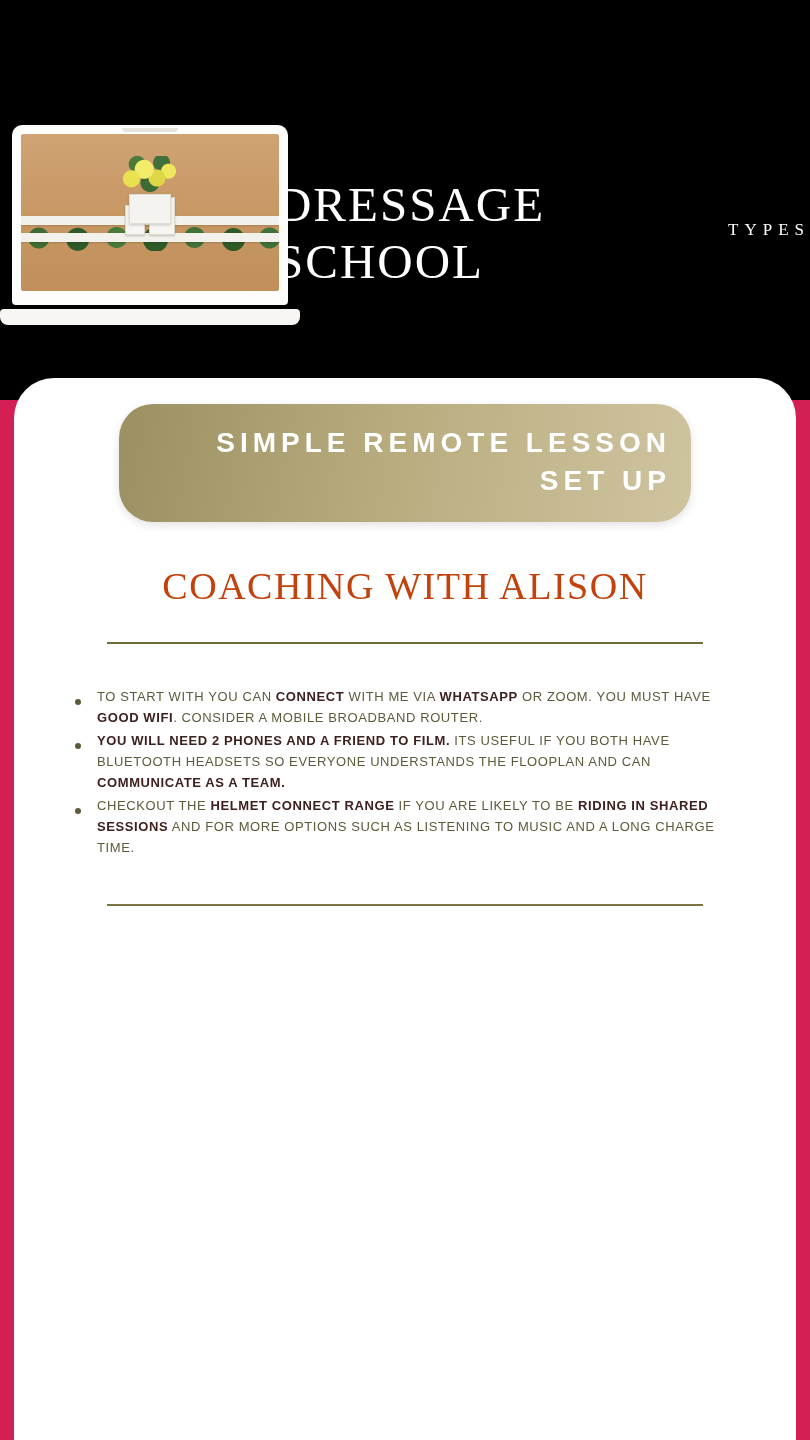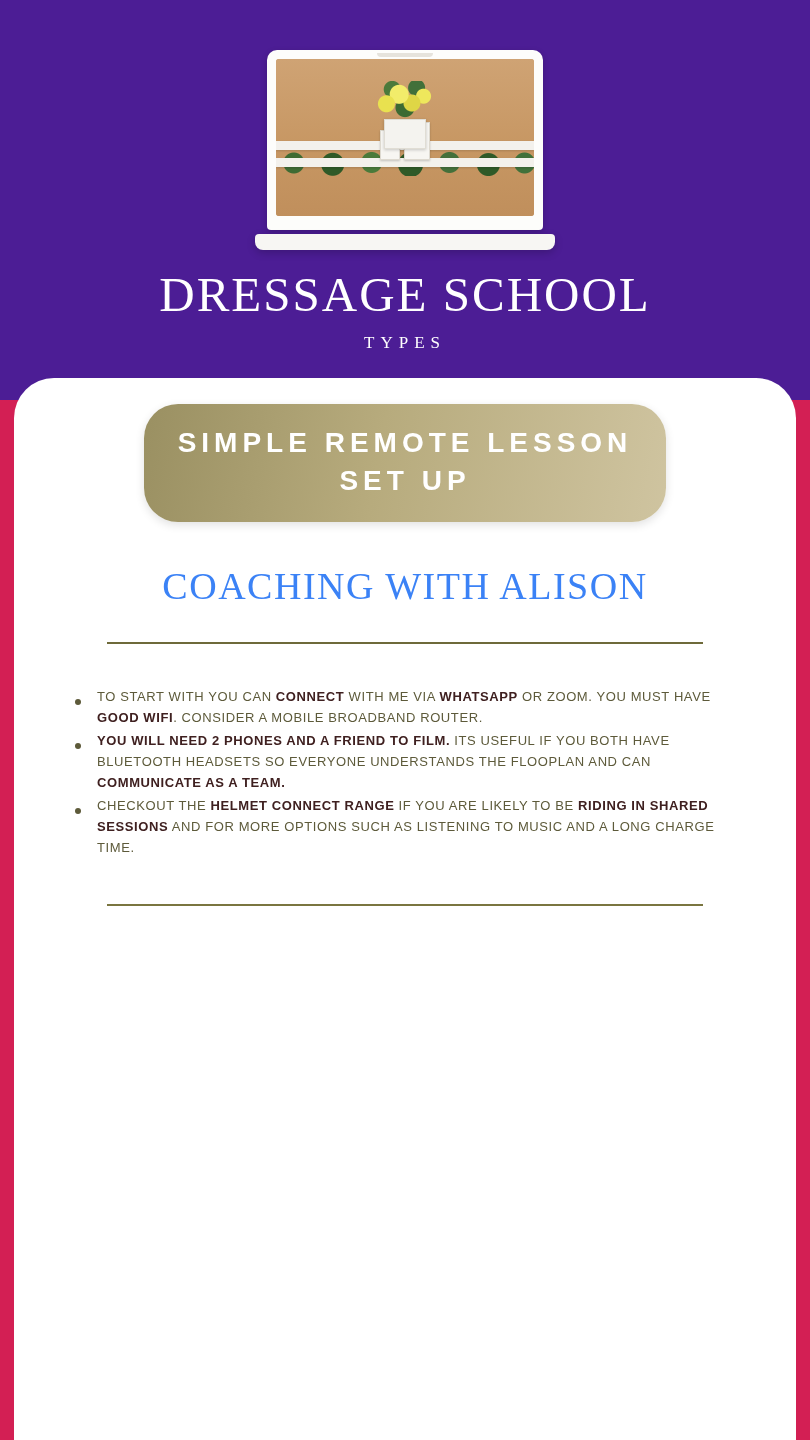--- a/index.html
+++ b/index.html
@@ -13,23 +13,23 @@
     font-family: "Liberation Sans", sans-serif;
     background: #D31F54;
     overflow: hidden;
     position: relative;
   }
 
   
   .header {
     width: 810px;
     height: 400px;
-    background: #4c1d95;
+    background: #000000;
     display: flex;
-    flex-direction: column;
+    flex-direction: row;
     align-items: center;
     padding-top: 50px;
   }
 
   
   .laptop {
     width: 300px;
     height: 200px;
     position: relative;
   }
@@ -175,40 +175,40 @@
     top: 378px;
     left: 14px;
     width: 782px;
     height: 1062px;
     background: #ffffff;
     border-radius: 40px 40px 0 0;
     padding: 26px 0 0 0;
   }
 
   .pill {
-    width: 522px;
+    width: 572px;
     margin: 0 auto;
     background: linear-gradient(100deg, #9a9062 0%, #b7ab7d 45%, #cfc4a0 100%);
     border-radius: 34px;
     padding: 20px 20px 22px 20px;
-    text-align: center;
+    text-align: right;
     box-shadow: 0 3px 10px rgba(0,0,0,0.12);
   }
   .pill-text {
     color: #ffffff;
     font-size: 28px;
     font-weight: 700;
     letter-spacing: 5px;
     line-height: 1.35;
   }
 
   .coaching {
     text-align: center;
     font-family: "Liberation Serif", serif;
-    color: #3b82f6;
+    color: #c2410c;
     font-size: 38px;
     letter-spacing: 1.5px;
     margin-top: 42px;
   }
 
   .divider {
     width: 596px;
     height: 2px;
     background: #6e6a3a;
     margin: 34px auto 0 auto;

